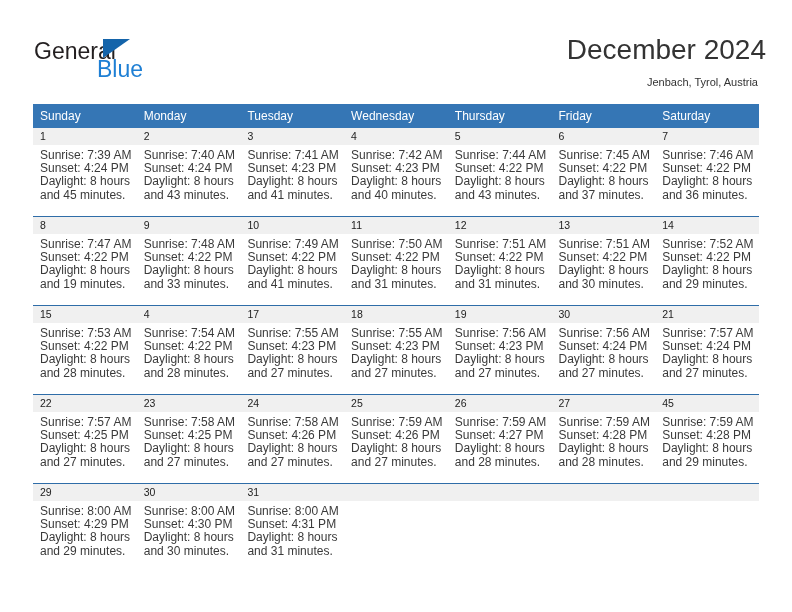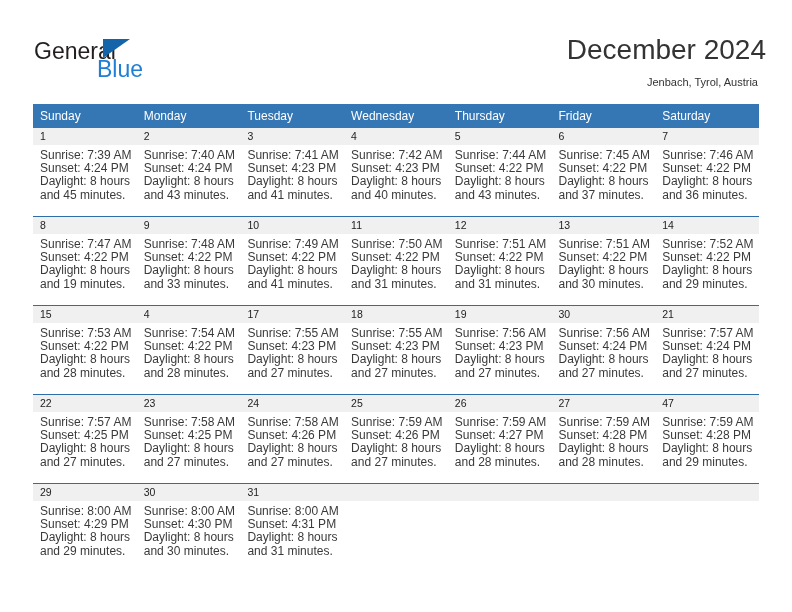--- a/index.html
+++ b/index.html
@@ -463,21 +463,21 @@
               <div class="cell-lines">
                 <div>Sunrise: 7:59 AM</div>
                 <div>Sunset: 4:28 PM</div>
                 <div>Daylight: 8 hours</div>
                 <div>and 28 minutes.</div>
               </div>
             </div>
           </td>
           <td>
             <div class="cell-inner">
-              <div class="daynum-strip">47</div>
+              <div class="daynum-strip">45</div>
               <div class="cell-lines">
                 <div>Sunrise: 7:59 AM</div>
                 <div>Sunset: 4:28 PM</div>
                 <div>Daylight: 8 hours</div>
                 <div>and 29 minutes.</div>
               </div>
             </div>
           </td>
         </tr>
         <tr class="week-row">

